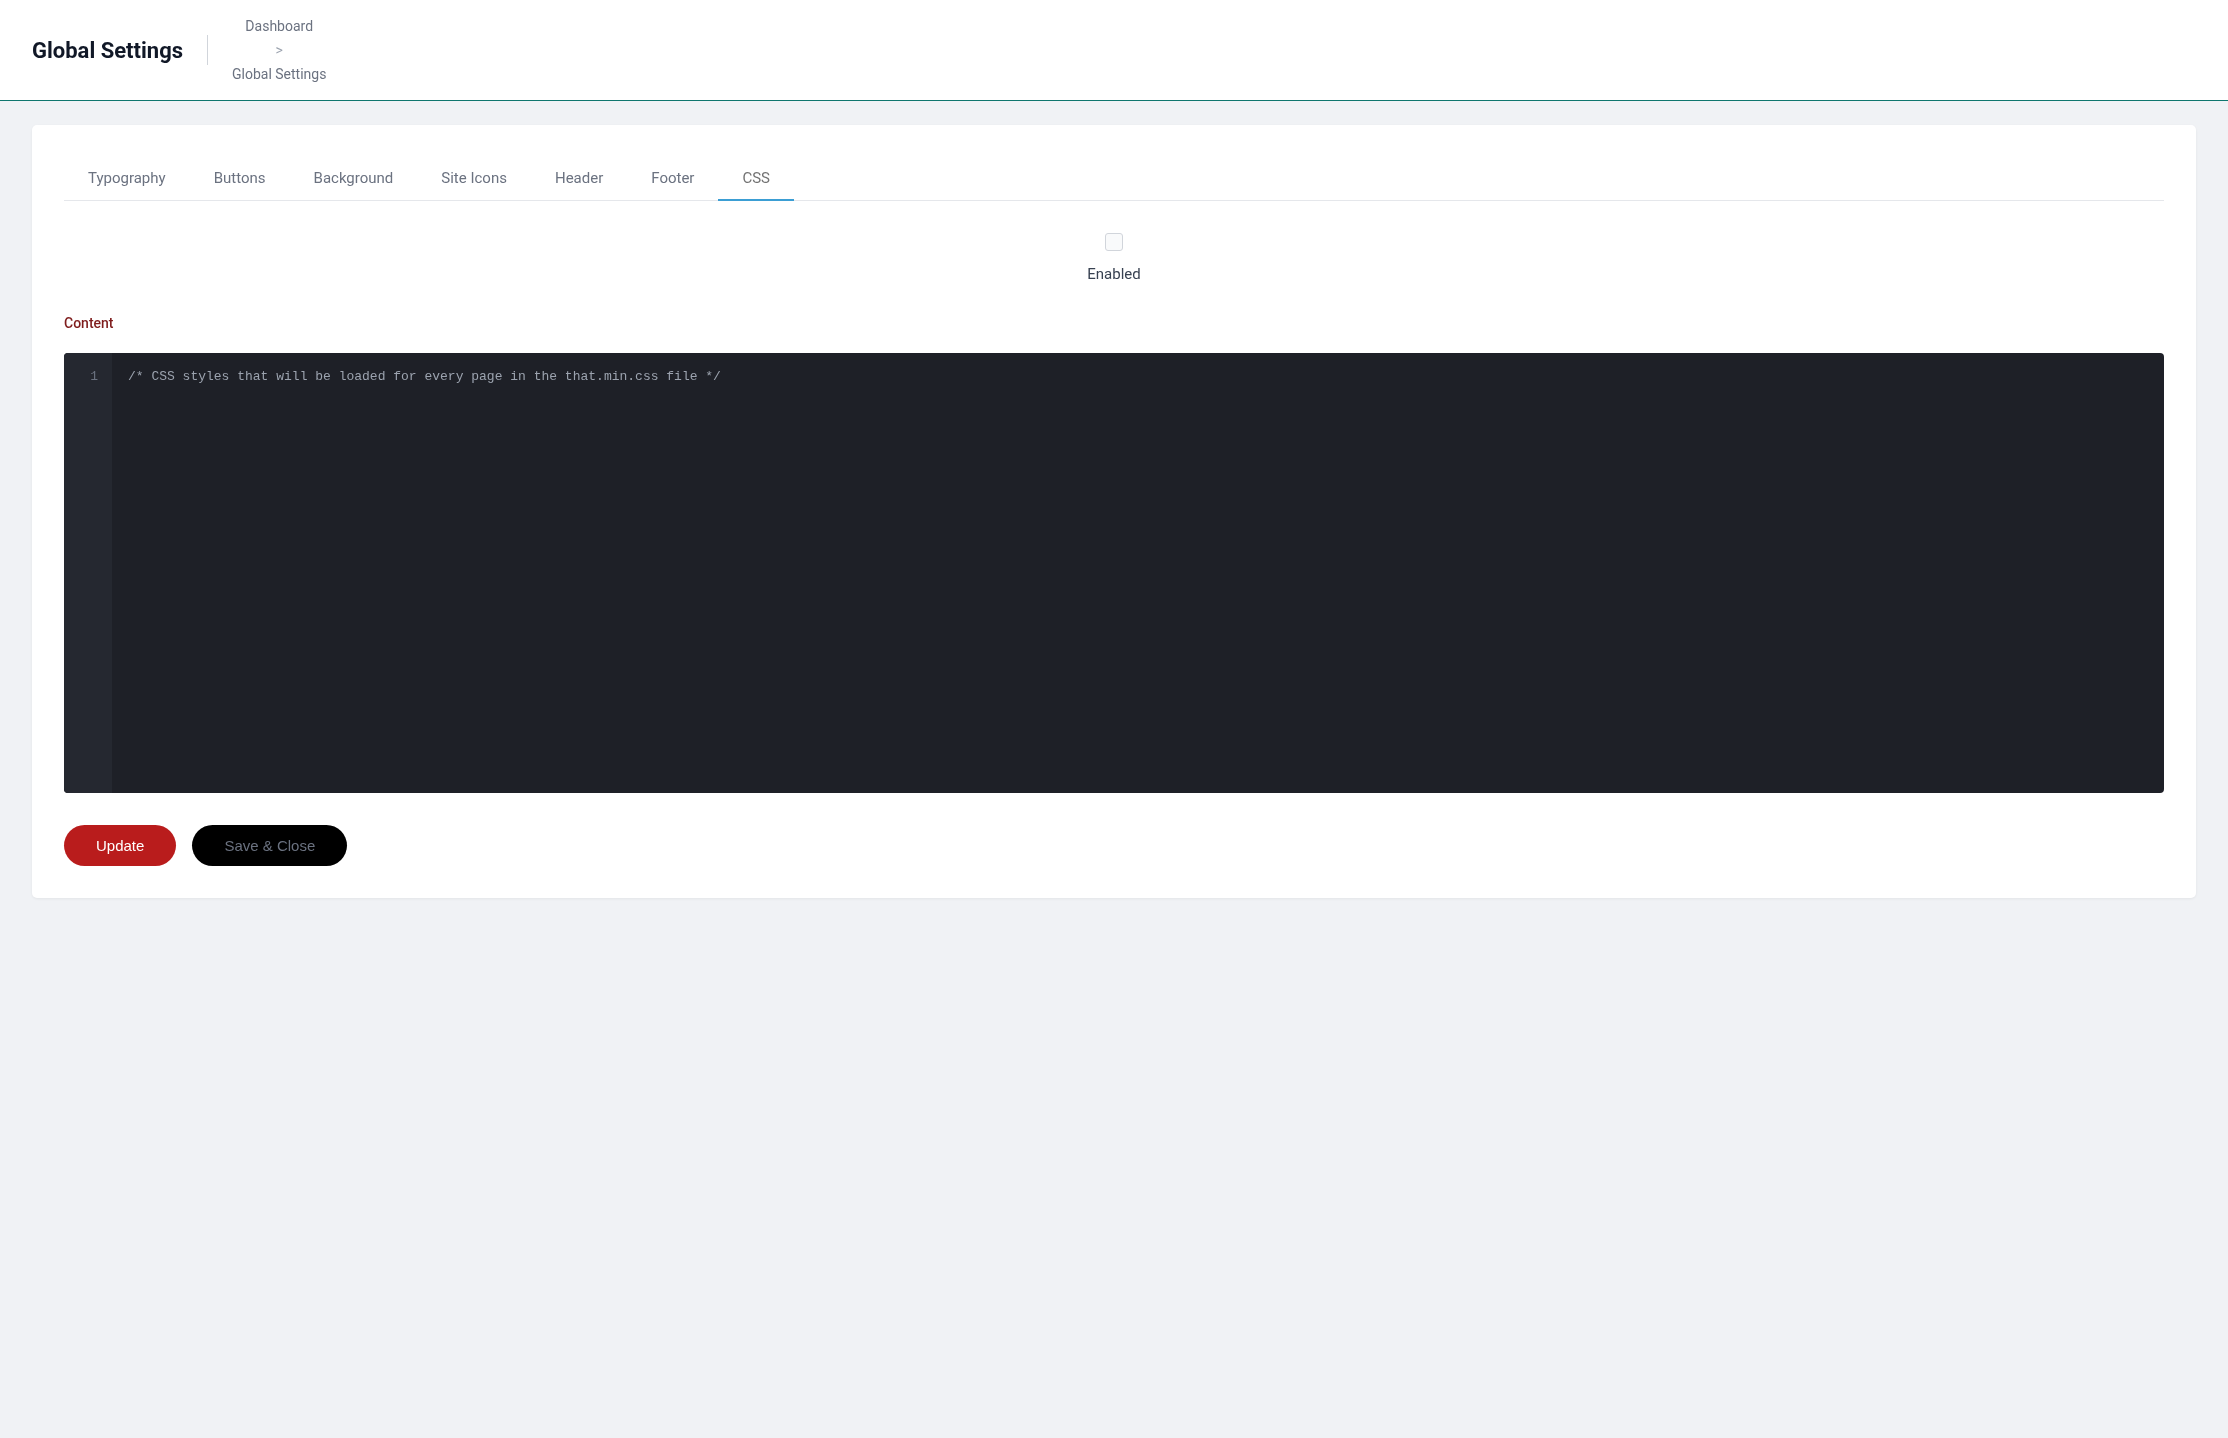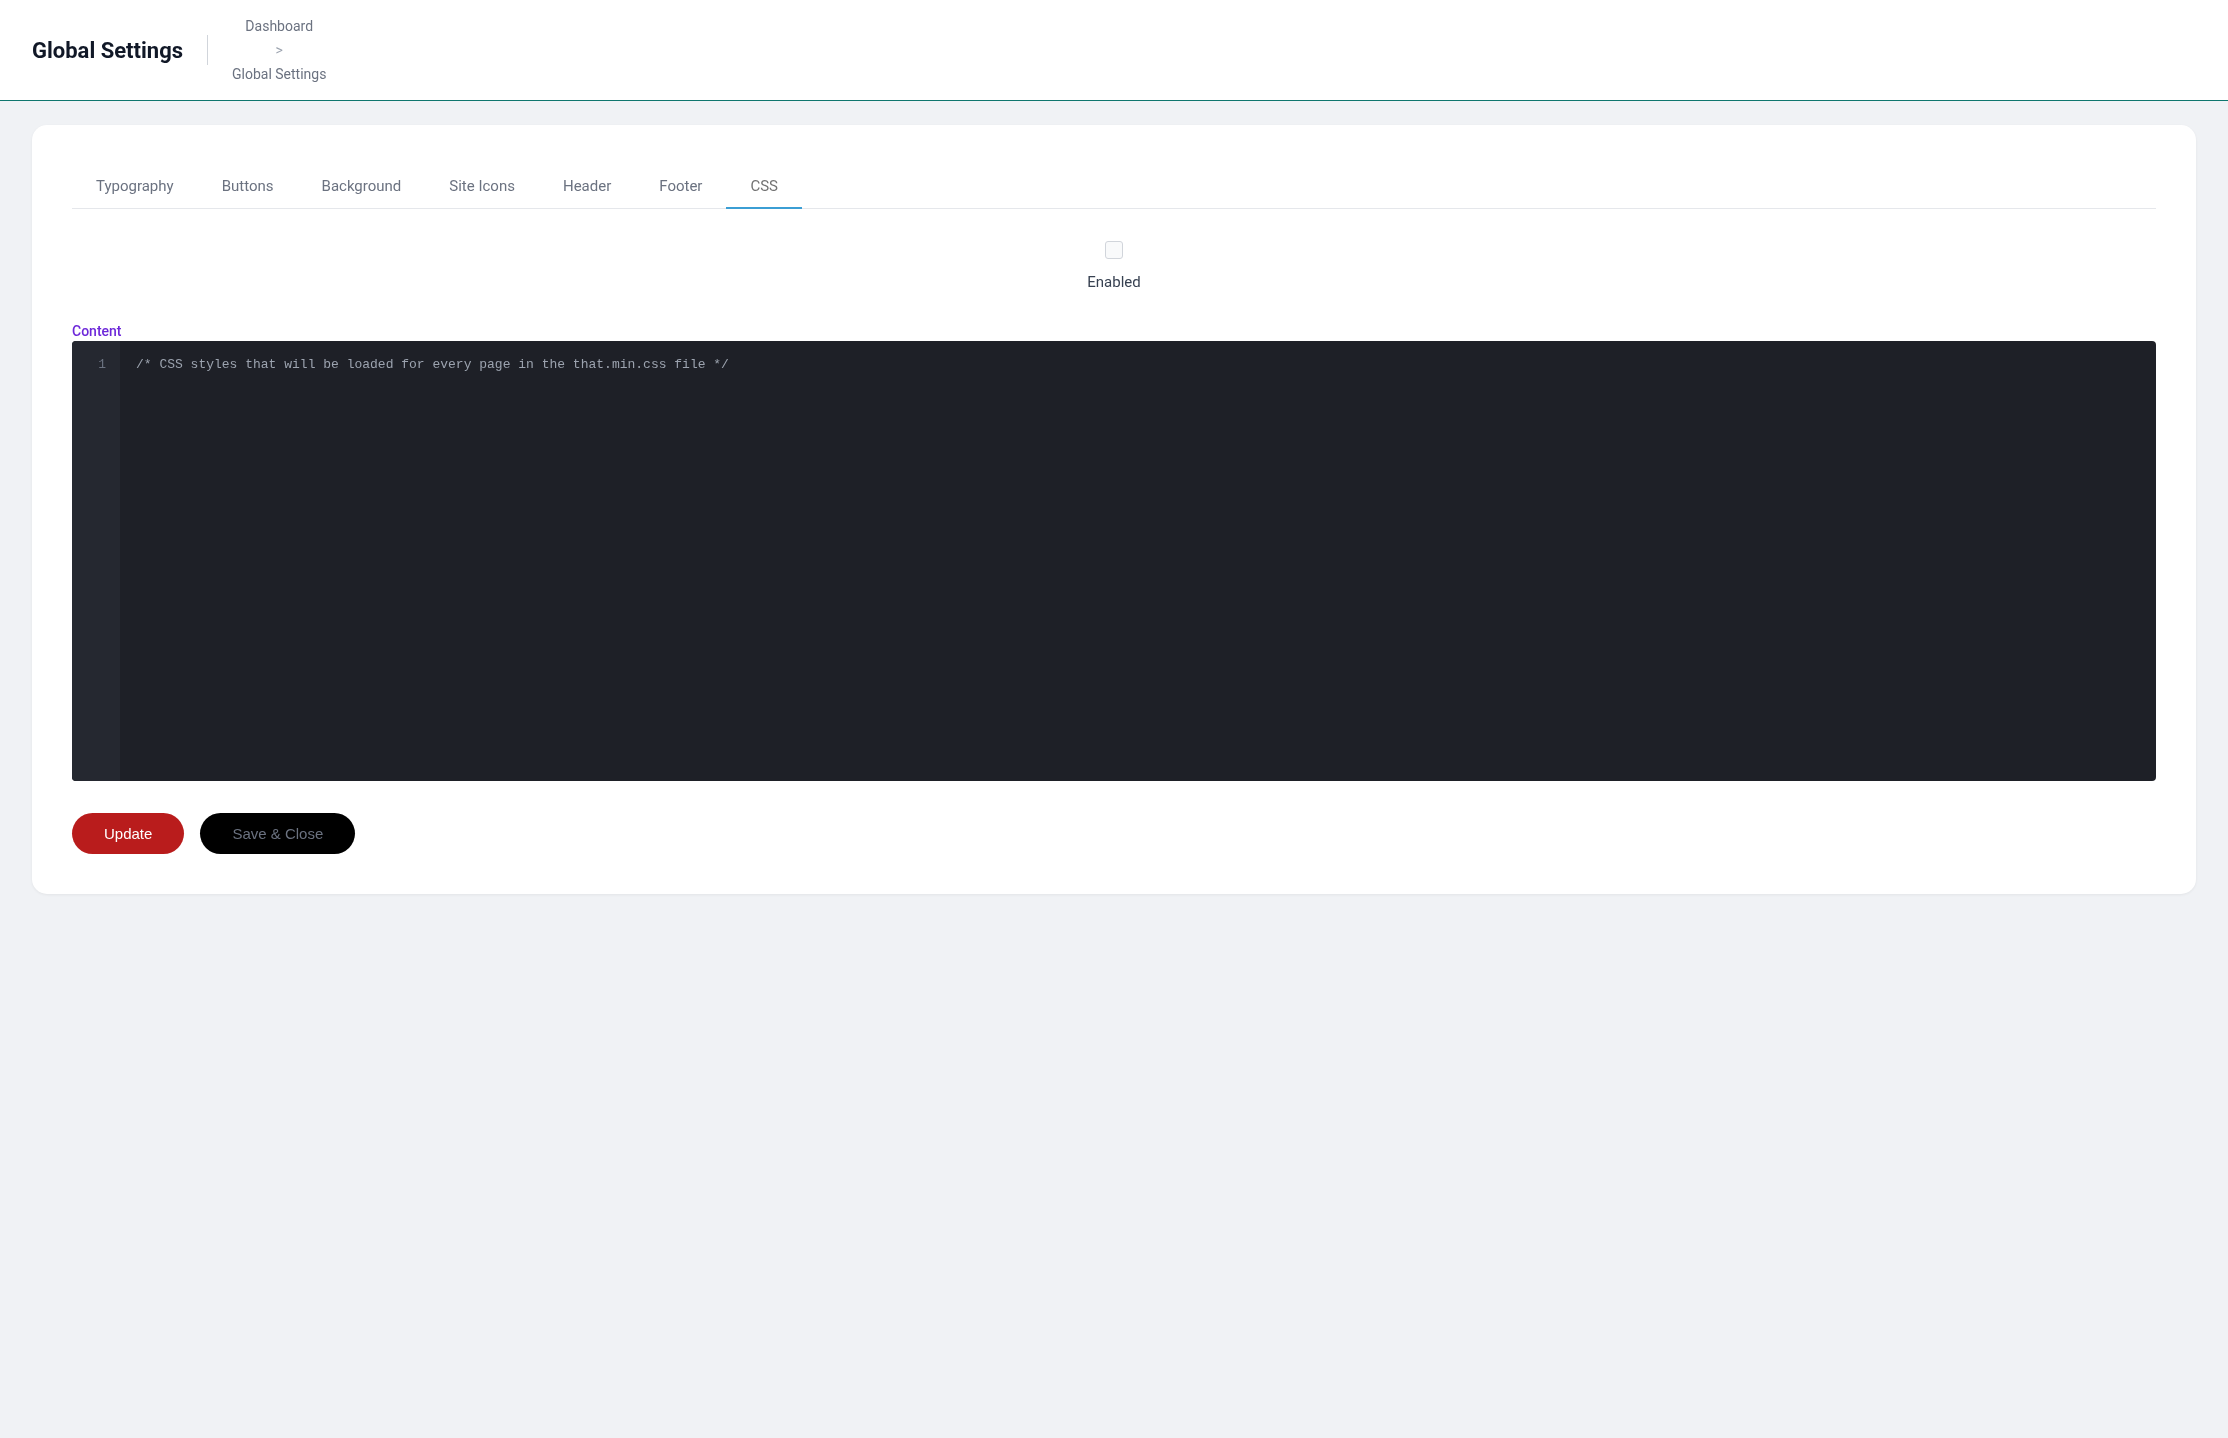--- a/index.html
+++ b/index.html
@@ -48,22 +48,22 @@
     .breadcrumb-separator {
       color: #9ca3af;
     }
 
     .main-content {
       padding: 24px 32px;
     }
 
     .settings-card {
       background: #fff;
-      border-radius: 15px;
-      padding: 40px;
+      border-radius: 5px;
+      padding: 32px;
       box-shadow: 0 1px 3px rgba(0,0,0,0.06);
     }
 
     .tabs {
       display: flex;
       align-items: center;
       gap: 0;
       border-bottom: 1px solid #e5e7eb;
       margin-bottom: 32px;
     }
@@ -105,22 +105,22 @@
       font-size: 15px;
       color: #374151;
     }
 
     .content-section {
       margin-bottom: 32px;
     }
 
     .content-label {
       font-size: 14px;
-      color: #6d28d9;
-      margin-bottom: 2px;
+      color: #7f1d1d;
+      margin-bottom: 22px;
       font-weight: 500;
     }
 
     .code-editor {
       background: #1e2027;
       border-radius: 4px;
       overflow: hidden;
       font-family: 'Courier New', Courier, monospace;
     }
 

